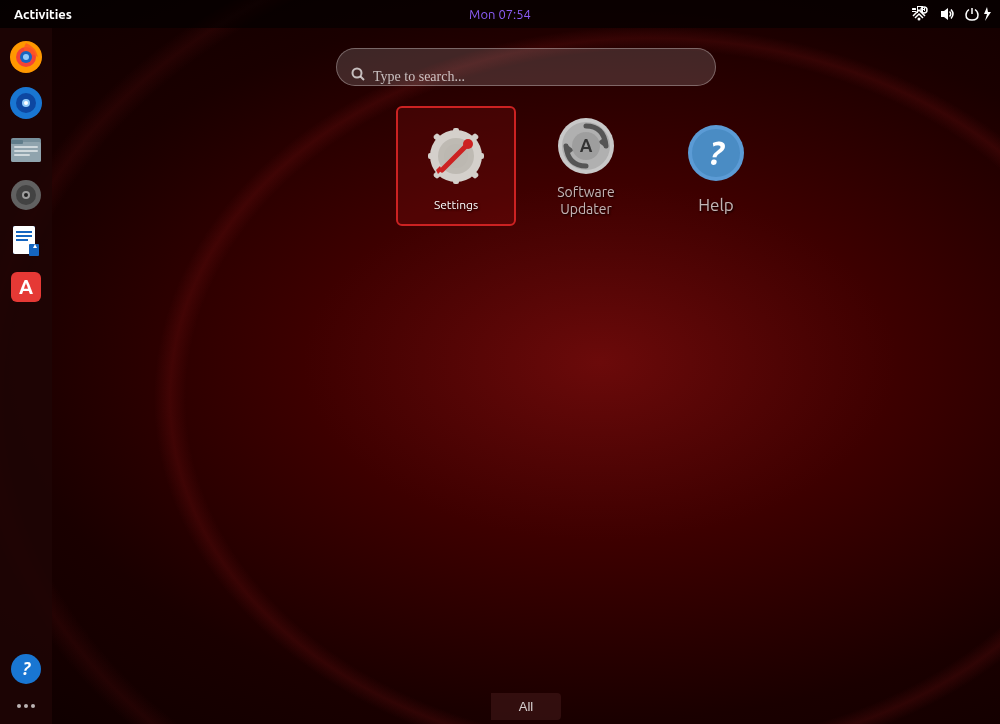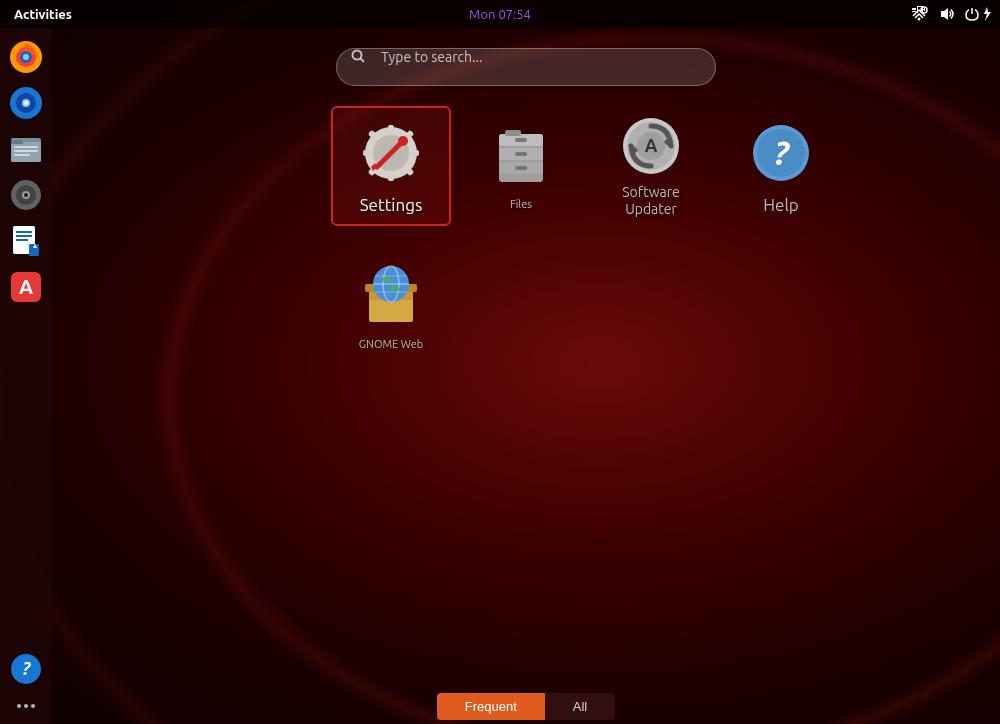--- a/index.html
+++ b/index.html
@@ -151,24 +151,25 @@
       width: 380px;
     }
 
     .search-bar {
       width: 100%;
       height: 38px;
       background: rgba(255,255,255,0.15);
       border: 1px solid rgba(255,255,255,0.3);
       border-radius: 20px;
       display: flex;
-      align-items: flex-start;
+      align-items: flex-end;
       padding: 0 14px;
-      gap: 16px;
+      gap: 8px;
       cursor: text;
+      font-family: Liberation Serif, serif;
     }
 
     .search-icon-svg {
       color: rgba(255,255,255,0.7);
       font-size: 14px;
       flex-shrink: 0;
     }
 
     .search-placeholder {
       color: rgba(255,255,255,0.7);
@@ -213,21 +214,21 @@
       width: 72px;
       height: 72px;
       display: flex;
       align-items: center;
       justify-content: center;
       margin-bottom: 6px;
     }
 
     .app-label {
       color: white;
-      font-size: 17px;
+      font-size: 12px;
       text-align: center;
       text-shadow: 1px 1px 2px rgba(0,0,0,0.8);
       line-height: 1.2;
     }
 
     
     .bottom-tabs {
       position: absolute;
       bottom: 0;
       left: 52px;
@@ -425,38 +426,20 @@
 
             <path d="M20 44 L28 36 L36 28 L40 20 L44 16 L42 14 L38 18 L32 24 L24 32 L18 38 L16 42 Z" fill="none"></path>
             <line x1="18" y1="46" x2="44" y2="20" stroke="#cc2222" stroke-width="5" stroke-linecap="round"></line>
             <circle cx="44" cy="20" r="5" fill="#cc2222"></circle>
             <polygon points="18,46 14,50 12,46 16,42" fill="#cc2222"></polygon>
           </svg>
         </div>
         <span class="app-label">Settings</span>
       </div>
 
-      <div class="app-item">
-        <div class="app-icon-wrapper">
-          <svg width="60" height="60" viewBox="0 0 60 60">
-
-            <rect x="8" y="8" width="44" height="48" rx="3" fill="#9e9e9e"></rect>
-            <rect x="8" y="8" width="44" height="12" rx="3" fill="#bdbdbd"></rect>
-            <rect x="8" y="22" width="44" height="12" rx="1" fill="#b0b0b0"></rect>
-            <rect x="8" y="36" width="44" height="12" rx="1" fill="#a8a8a8"></rect>
-
-            <rect x="24" y="12" width="12" height="4" rx="2" fill="#757575"></rect>
-            <rect x="24" y="26" width="12" height="4" rx="2" fill="#757575"></rect>
-            <rect x="24" y="40" width="12" height="4" rx="2" fill="#757575"></rect>
-
-            <rect x="14" y="4" width="16" height="6" rx="2" fill="#8d8d8d"></rect>
-          </svg>
-        </div>
-        <span class="app-label" style="color:rgba(255,255,255,0.7); font-size:11px;">Files</span>
-      </div>
 
       <div class="app-item">
         <div class="app-icon-wrapper">
           <svg width="64" height="64" viewBox="0 0 64 64">
             <circle cx="32" cy="32" r="28" fill="#c8c8c8"></circle>
             <circle cx="32" cy="32" r="24" fill="#b0b0b0"></circle>
 
             <path d="M32 12 Q50 12 52 32" stroke="#555" stroke-width="5" fill="none" stroke-linecap="round"></path>
             <polygon points="52,22 52,34 44,28" fill="#555"></polygon>
             <path d="M32 52 Q14 52 12 32" stroke="#555" stroke-width="5" fill="none" stroke-linecap="round"></path>
@@ -474,43 +457,18 @@
           <svg width="64" height="64" viewBox="0 0 64 64">
             <circle cx="32" cy="32" r="28" fill="#5b9bd5"></circle>
             <circle cx="32" cy="32" r="24" fill="#4a8cc4"></circle>
             <text x="32" y="44" text-anchor="middle" fill="white" font-size="34" font-weight="bold" font-style="italic">?</text>
           </svg>
         </div>
         <span class="app-label" style="color:rgba(255,255,255,0.7); font-size:17px;">Help</span>
       </div>
     </div>
 
-    <div class="app-row">
-
-      <div class="app-item">
-        <div class="app-icon-wrapper">
-          <svg width="64" height="64" viewBox="0 0 64 64">
-
-            <rect x="10" y="24" width="44" height="34" rx="2" fill="#d4a843"></rect>
-            <rect x="10" y="24" width="44" height="12" rx="2" fill="#c8973a"></rect>
-
-            <rect x="6" y="20" width="52" height="8" rx="2" fill="#b8872a"></rect>
-
-            <circle cx="32" cy="20" r="18" fill="#4a90d9"></circle>
-            <ellipse cx="32" cy="20" rx="8" ry="18" fill="none" stroke="rgba(255,255,255,0.4)" stroke-width="1.5"></ellipse>
-            <line x1="14" y1="20" x2="50" y2="20" stroke="rgba(255,255,255,0.4)" stroke-width="1.5"></line>
-            <line x1="16" y1="12" x2="48" y2="12" stroke="rgba(255,255,255,0.3)" stroke-width="1"></line>
-            <line x1="16" y1="28" x2="48" y2="28" stroke="rgba(255,255,255,0.3)" stroke-width="1"></line>
-
-            <path d="M22 14 Q28 12 34 15 Q30 20 24 18 Z" fill="#4caf50" opacity="0.8"></path>
-            <path d="M30 22 Q38 20 42 26 Q36 28 30 26 Z" fill="#4caf50" opacity="0.8"></path>
-          </svg>
-        </div>
-        <span class="app-label" style="color:rgba(255,255,255,0.7); font-size:11px;">GNOME Web</span>
-      </div>
-    </div>
   </div>
 </div>
 
 <div class="bottom-tabs">
-  <button class="tab-btn active">Frequent</button>
   <button class="tab-btn inactive">All</button>
 </div>
 
 </body></html>

